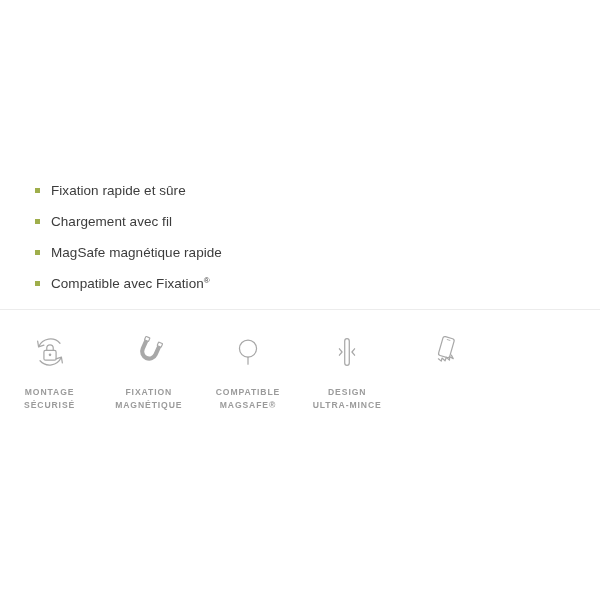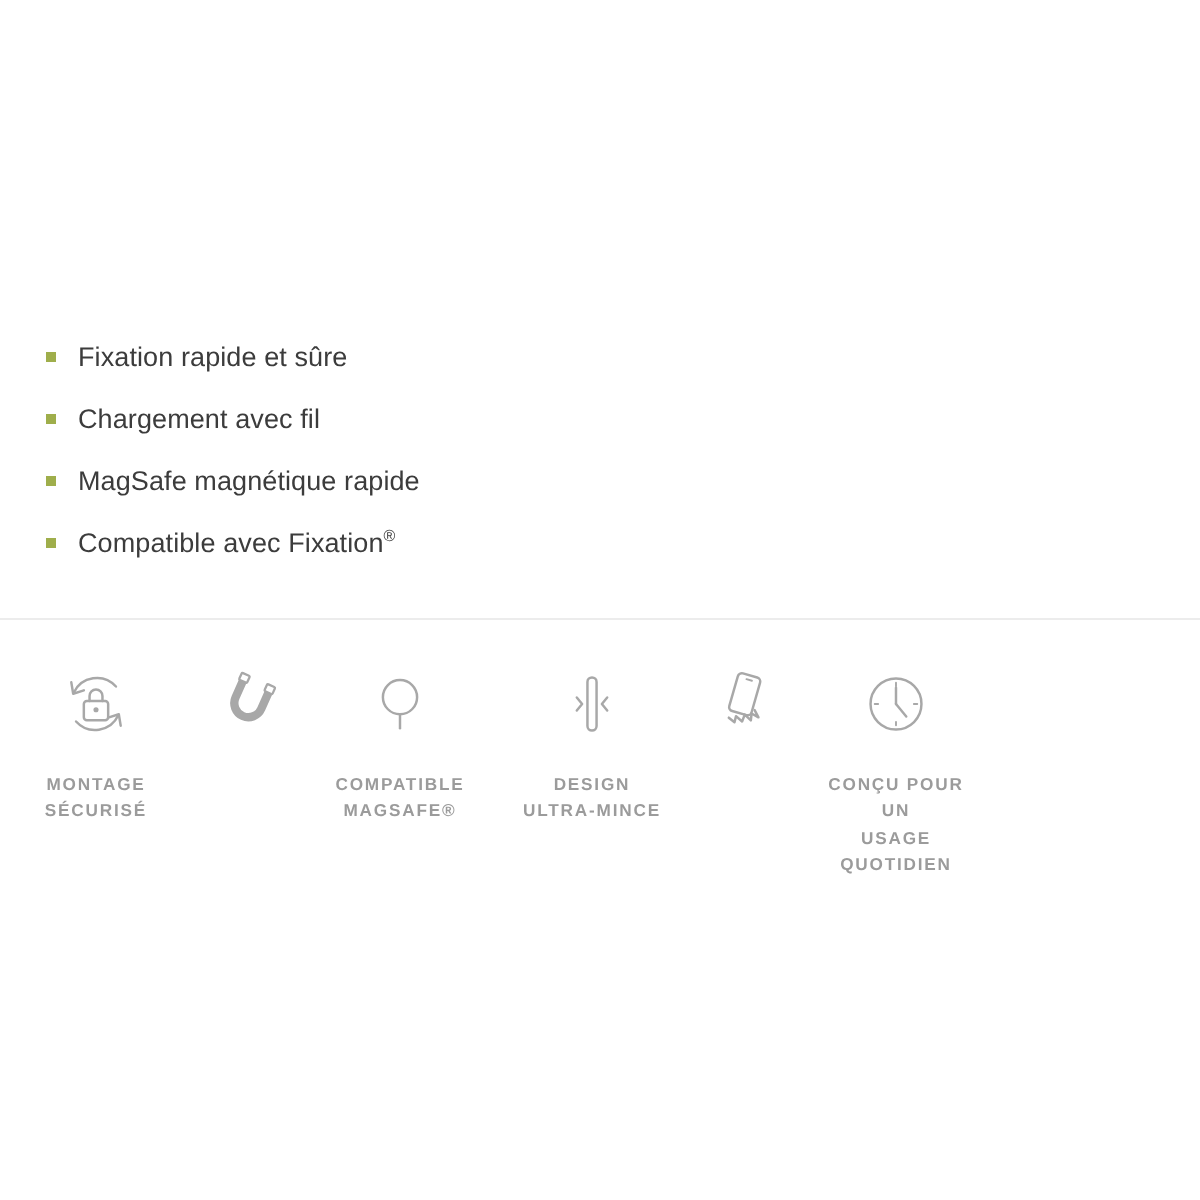--- a/index.html
+++ b/index.html
@@ -17,21 +17,21 @@
 
   
   .features-block {
     position: absolute;
     top: 163px;
     left: 0;
     width: 600px;
   }
   ul.feature-list {
     list-style: none;
-    margin: 0;
+    margin: 12px;
     padding: 0;
   }
   ul.feature-list li {
     position: relative;
     padding-left: 39px;
     height: 31px;
     line-height: 31px;
     font-size: 13.5px;
     color: #3c3c3c;
     letter-spacing: 0.05px;
@@ -151,20 +151,24 @@
   <div class="benefit-item">
     <div class="benefit-icon">
       <svg width="38" height="38" viewBox="0 0 40 40" fill="none" stroke="#a8a8a8" stroke-width="1.3">
         <g transform="rotate(24 20 20)">
           <path d="M12.6 8.5 v11.0 a7.4 7.4 0 0 0 14.8 0 v-11.0" stroke="#a8a8a8" stroke-width="4.4" stroke-linecap="butt"></path>
           <rect x="10.4" y="6.2" width="4.6" height="4.0" rx="0.6" fill="#ffffff" stroke="#a8a8a8" stroke-width="1.2"></rect>
           <rect x="25.0" y="6.2" width="4.6" height="4.0" rx="0.6" fill="#ffffff" stroke="#a8a8a8" stroke-width="1.2"></rect>
         </g>
       </svg>
     </div>
+    <div class="benefit-label">
+      <span>FIXATION</span><br>
+      <span>MAGNÉTIQUE</span>
+    </div>
   </div>
 
   <div class="benefit-item">
     <div class="benefit-icon">
       <svg width="38" height="38" viewBox="0 0 40 40" fill="none" stroke="#a8a8a8" stroke-width="1.3">
         <circle cx="20" cy="16.4" r="9.0"></circle>
         <path d="M20 25.4 v7.4" stroke-linecap="round"></path>
       </svg>
     </div>
     <div class="benefit-label">
@@ -192,30 +196,14 @@
       <svg width="38" height="38" viewBox="0 0 40 40" fill="none" stroke="#a8a8a8" stroke-width="1.3">
         <g transform="rotate(16 20 18)">
           <rect x="13.4" y="4.6" width="12.2" height="20.6" rx="2.2"></rect>
           <path d="M18.2 7.0 h3.0" stroke-linecap="round" stroke-width="1.0"></path>
         </g>
         <path d="M12.0 27.2 L15.0 29.6 L15.8 26.4 L19.0 29.2 L20.4 25.6 L23.6 28.6 L24.0 25.0 L27.6 27.0 L25.6 23.2" stroke-linejoin="round" stroke-linecap="round"></path>
       </svg>
     </div>
   </div>
 
-  <div class="benefit-item">
-    <div class="benefit-icon">
-      <svg width="38" height="38" viewBox="0 0 40 40" fill="none" stroke="#a8a8a8" stroke-width="1.3">
-        <circle cx="20" cy="20" r="13.4"></circle>
-        <path d="M20 8.8 v1.8 M20 29.4 v1.8 M8.8 20 h1.8 M29.4 20 h1.8" stroke-linecap="round" stroke-width="1.0"></path>
-        <path d="M20 20 v-8.6" stroke-linecap="round"></path>
-        <path d="M20 20 L25.4 26.6" stroke-linecap="round"></path>
-      </svg>
-    </div>
-    <div class="benefit-label">
-      <span>CONÇU POUR</span><br>
-      <span>UN</span><br>
-      <span>USAGE</span><br>
-      <span>QUOTIDIEN</span>
-    </div>
-  </div>
 
 </div>
 
 </body></html>

